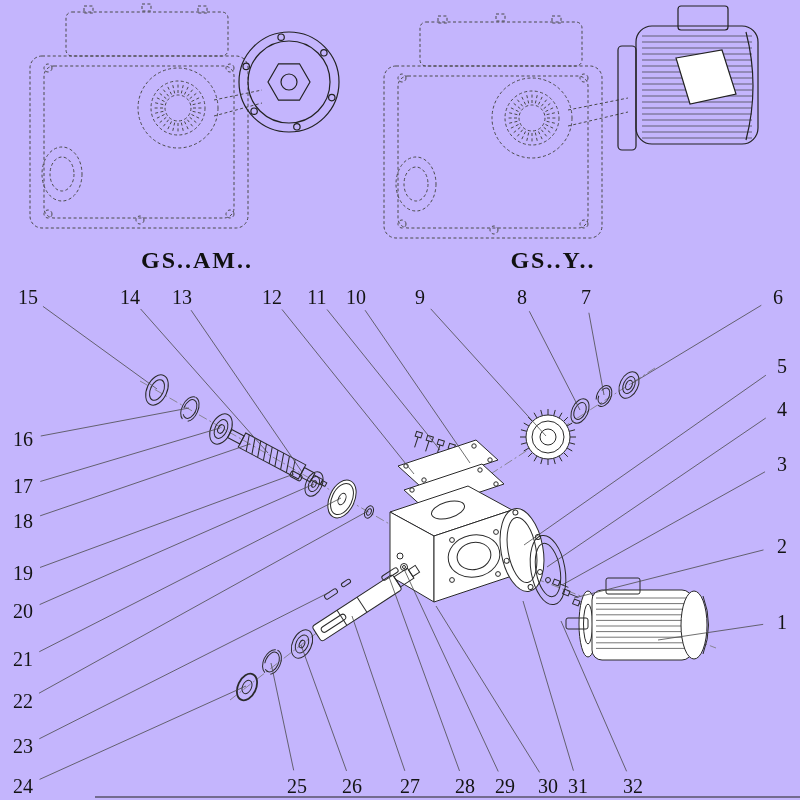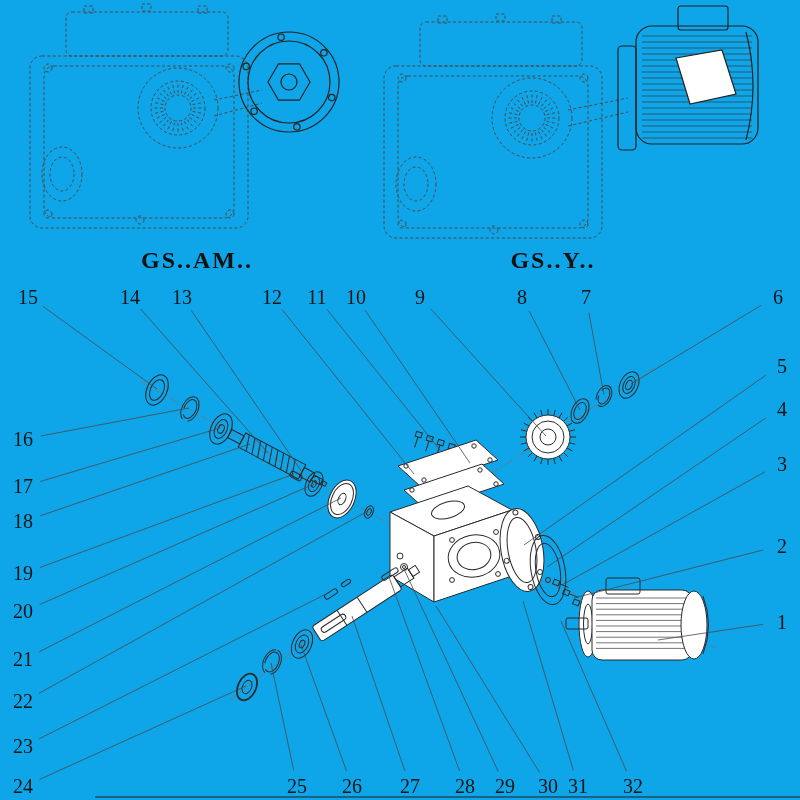--- a/index.html
+++ b/index.html
@@ -1,16 +1,16 @@
 <!DOCTYPE html>
 <html><head>
 <meta charset="utf-8">
 <style>
   html,body{margin:0;padding:0;background:#ffffff;}
-  .canvas{position:relative;width:800px;height:800px;background:#0ea5e9;overflow:hidden;
+  .canvas{position:relative;width:800px;height:800px;background:#c4b5fd;overflow:hidden;
           font-family:"Liberation Serif",serif;}
   svg{display:block;}
   .dashed{stroke:#4a4a4a;stroke-width:1;fill:none;stroke-dasharray:3 2.4;}
   .solid{stroke:#222;stroke-width:1.2;fill:none;}
   .p{stroke:#2a2a2a;stroke-width:1;fill:none;}
   .thin{stroke:#3a3a3a;stroke-width:.7;fill:none;}
   .axis{stroke:#777;stroke-width:.8;fill:none;stroke-dasharray:9 3 2 3;}
   .leader{stroke:#4a4a4a;stroke-width:.8;}
   .gap{stroke-dasharray:30 6;}
   .callout{font-family:"Liberation Serif",serif;font-size:20px;fill:#141414;stroke:none;}

